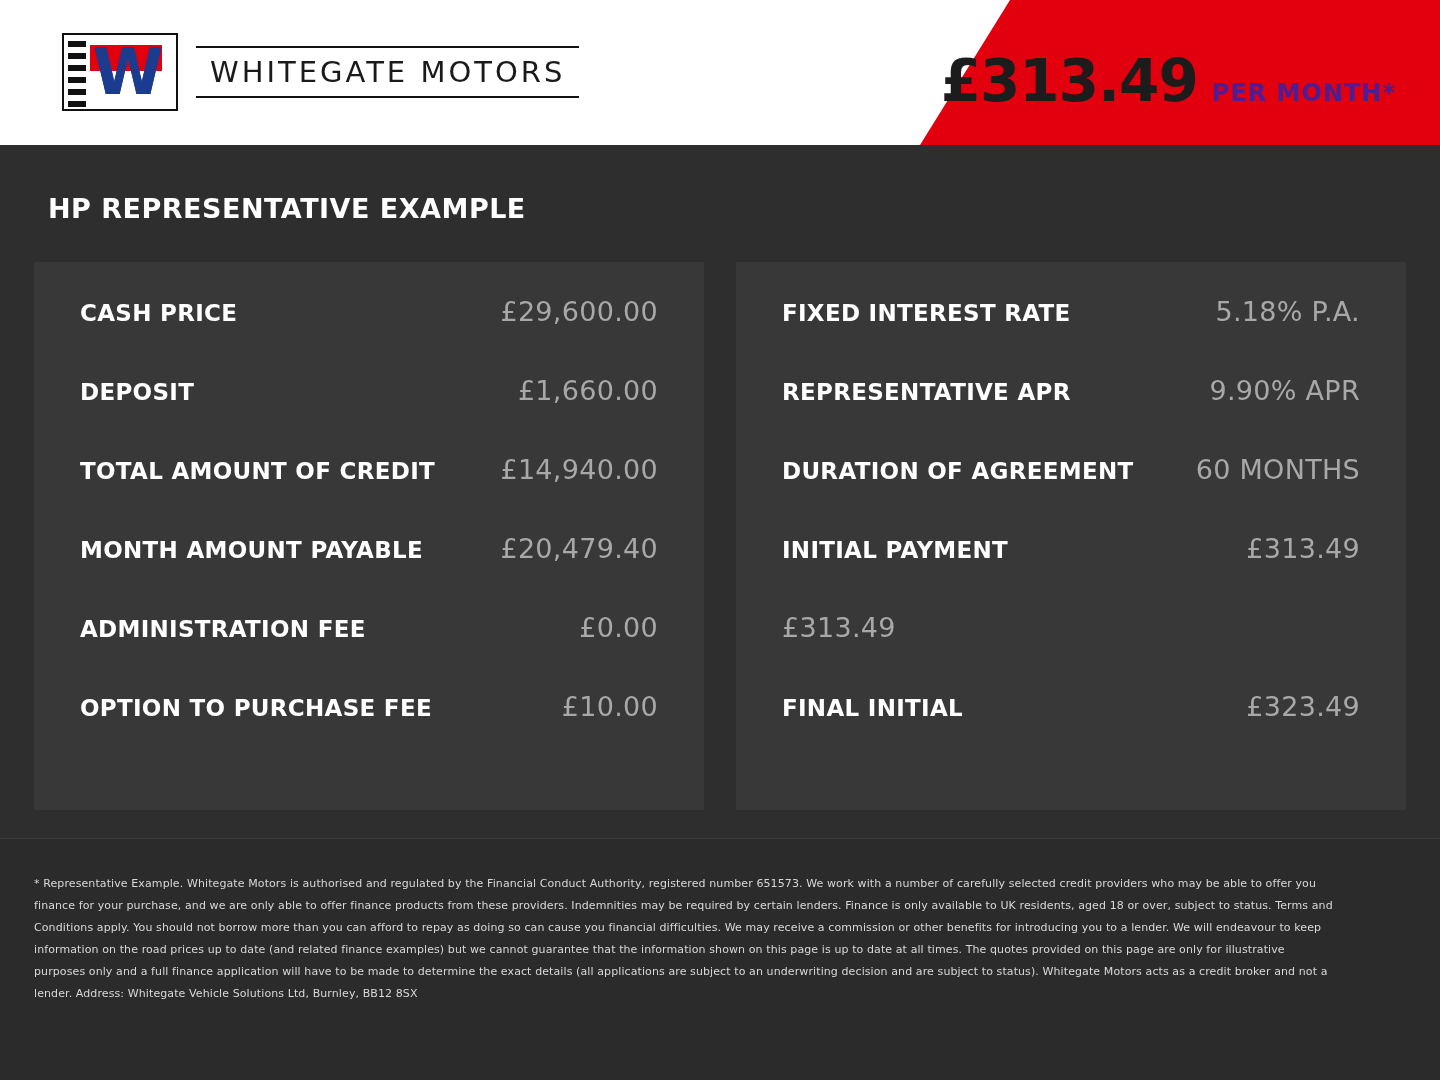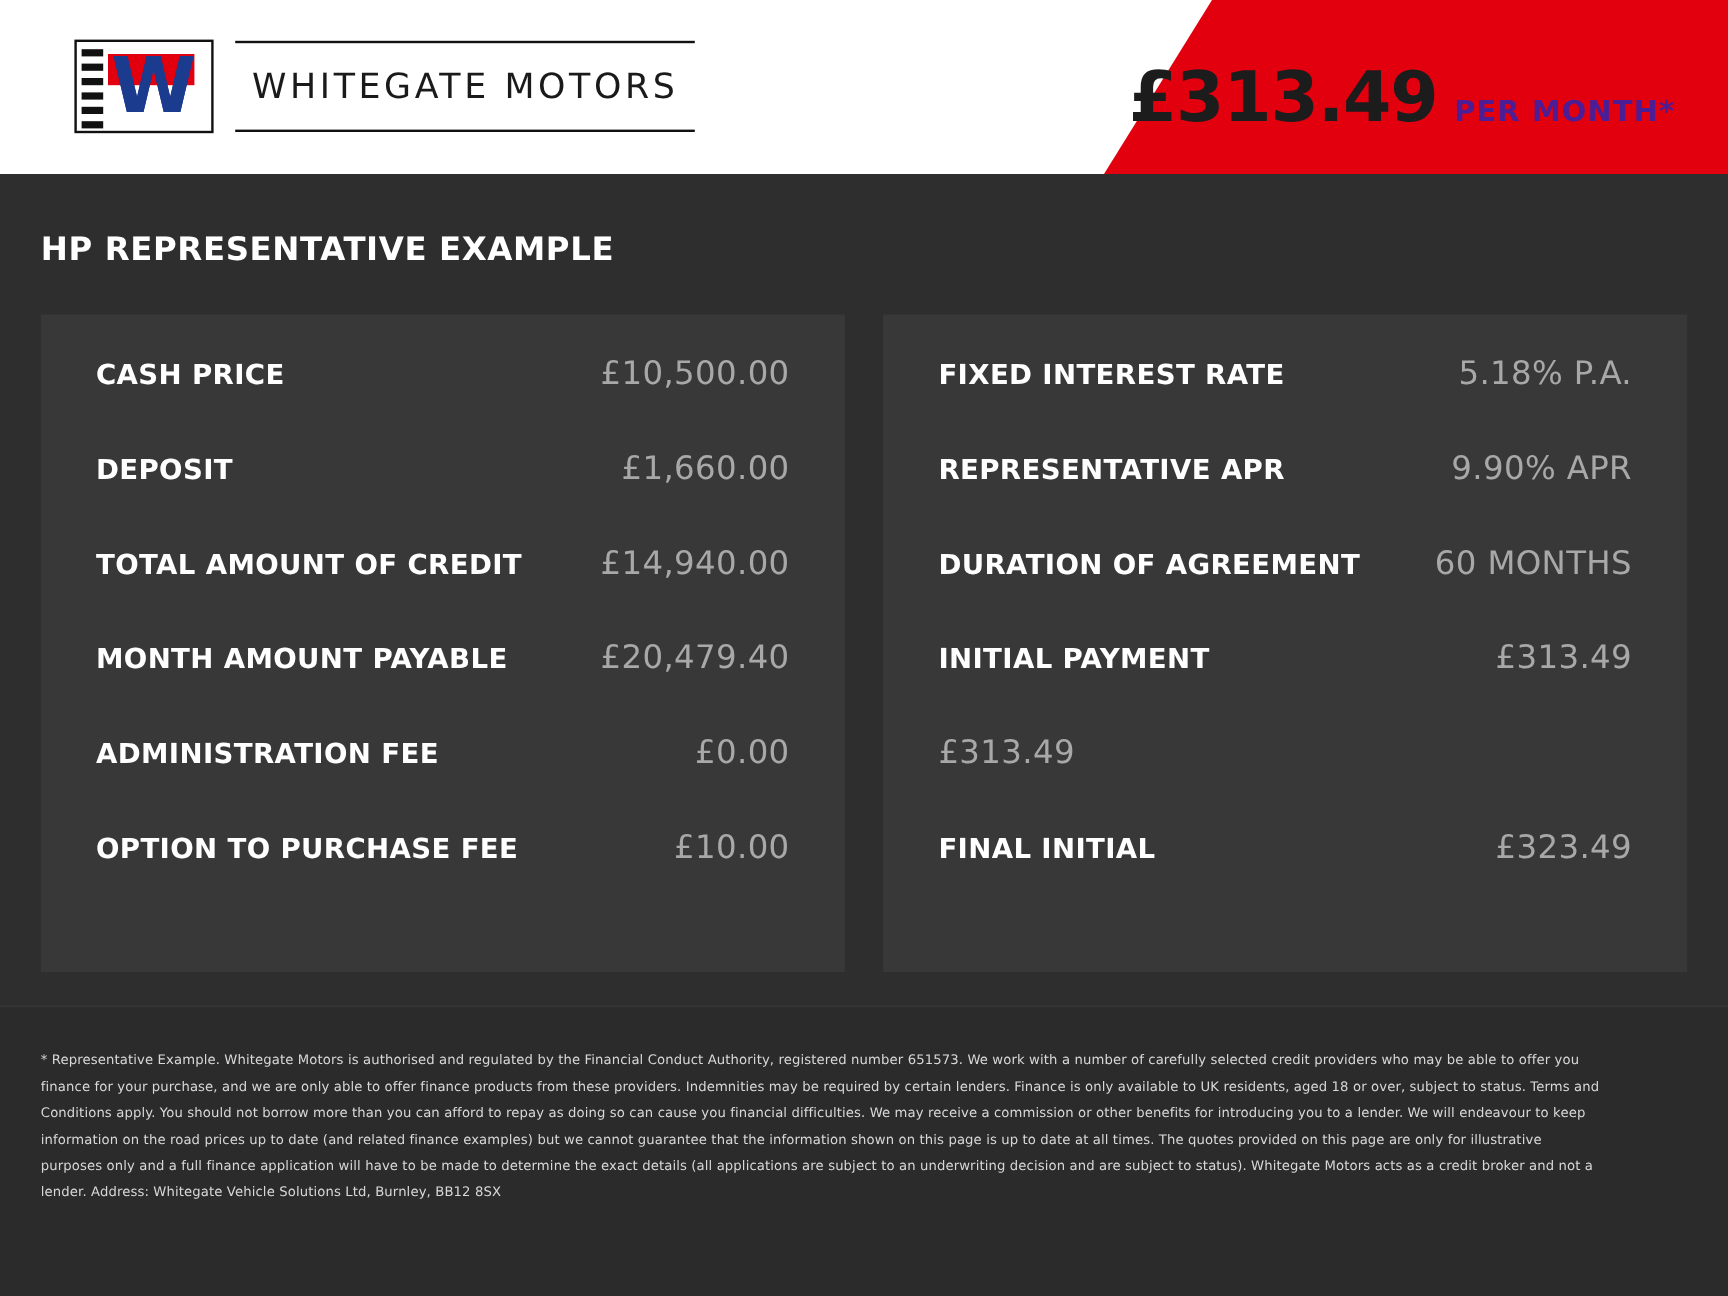--- a/index.html
+++ b/index.html
@@ -88,21 +88,21 @@
     width: 72px;
     height: 26px;
     background: #e2000f;
     z-index: 1;
   }
   .brand-name-wrap {
     margin-left: 18px;
     padding: 0 14px;
     border-top: 2px solid #111;
     border-bottom: 2px solid #111;
-    height: 76px;
+    height: 52px;
     display: flex;
     align-items: center;
     min-width: 352px;
   }
   .brand-name {
     font-family: "DejaVu Sans", sans-serif;
     font-size: 29px;
     letter-spacing: 3px;
     color: #1a1a1a;
     font-weight: 500;
@@ -138,21 +138,21 @@
   .main {
     position: relative;
     padding: 0 34px;
   }
   .section-title {
     color: #ffffff;
     font-family: "DejaVu Sans", sans-serif;
     font-weight: 700;
     font-size: 27px;
     letter-spacing: 0.5px;
-    margin: 48px 0 0 0;
+    margin: 48px 0 0 14px;
   }
 
   .panels {
     display: flex;
     gap: 32px;
     margin-top: 38px;
   }
   .panel {
     flex: 1;
     background: #383838;
@@ -232,21 +232,21 @@
   </div>
 
   <div class="main">
     <div class="section-title">HP REPRESENTATIVE EXAMPLE</div>
 
     <div class="panels">
 
       <div class="panel">
         <div class="row">
           <span class="row-label">CASH PRICE</span>
-          <span class="row-value">£10,500.00</span>
+          <span class="row-value">£29,600.00</span>
         </div>
         <div class="row">
           <span class="row-label">DEPOSIT</span>
           <span class="row-value">£1,660.00</span>
         </div>
         <div class="row">
           <span class="row-label">TOTAL AMOUNT OF CREDIT</span>
           <span class="row-value">£14,940.00</span>
         </div>
         <div class="row">

